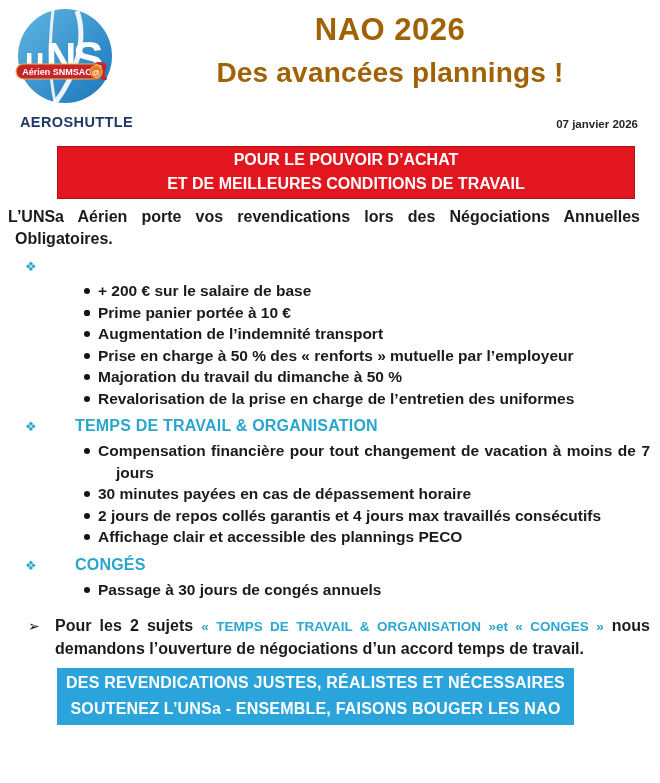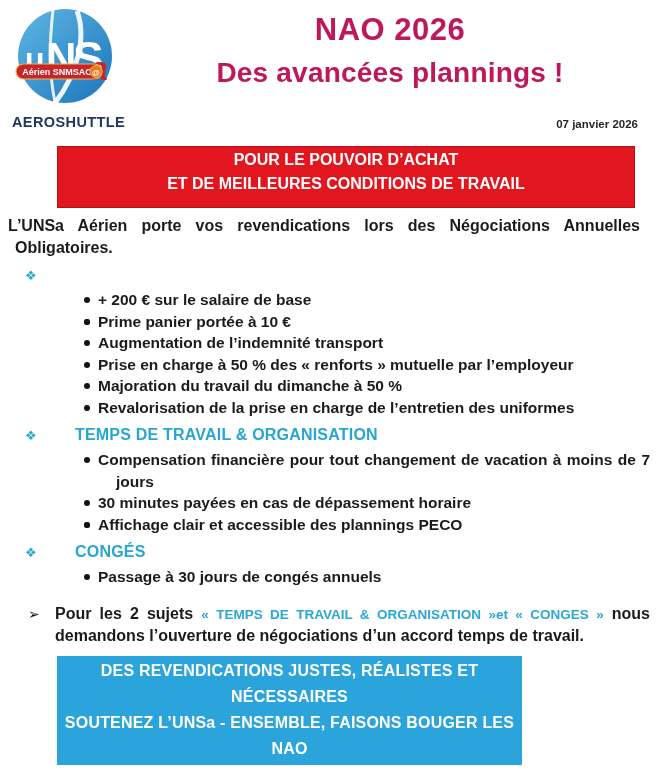--- a/index.html
+++ b/index.html
@@ -11,40 +11,40 @@
     font-weight: bold;
     color: #1b1b1b;
     overflow: hidden;
   }
   .page { width: 660px; height: 783px; position: relative; }
 
   
   .header { position: relative; height: 141px; }
   .logo { position: absolute; left: 13px; top: 6px; width: 104px; height: 104px; }
   .company {
-    position: absolute; left: 12px; top: 114px;
+    position: absolute; left: 20px; top: 114px;
     font-size: 14.5px; letter-spacing: 0.4px; color: #1F3864;
   }
   .titles {
     position: absolute; left: 150px; top: 12px; width: 480px;
-    text-align: center; color: #be185d;
+    text-align: center; color: #a16207;
   }
   .title { font-size: 31px; letter-spacing: 0.5px; }
   .subtitle { font-size: 28px; margin-top: 9px; letter-spacing: 0.2px; }
   .date { position: absolute; right: 22px; top: 118px; font-size: 11.5px; color: #26262b; }
 
   
   .red-banner {
     margin: 5px 0 0 57px; width: 578px;
     background: #E1161E; border: 1px solid #b50e14;
     color: #fff; text-align: center;
-    font-size: 16px; line-height: 24px; padding: 1px 0 11px;
+    font-size: 16px; line-height: 24px; padding: 1px 0 2px;
   }
   .blue-banner {
-    margin: 9px 0 0 57px; width: 465px;
+    margin: 9px 0 0 57px; width: 517px;
     background: #2BA4DB;
     color: #fff; text-align: center;
     font-size: 16px; line-height: 26px; padding: 2px 0 3px;
     letter-spacing: 0.2px;
   }
 
   
   .intro {
     margin: 7px 20px 0 8px; padding-left: 7px; text-indent: -7px;
     font-size: 16px; line-height: 21.5px; text-align: justify;
@@ -137,21 +137,21 @@
   </div>
 
   <div class="section">
     <div class="sec-head">
       <span class="diamond">❖</span>
       <span class="sec-title">TEMPS DE TRAVAIL &amp; ORGANISATION</span>
     </div>
     <ul class="items">
       <li><span class="dot"></span><span>Compensation financière pour tout changement de vacation à moins de 7 jours</span></li>
       <li><span class="dot"></span><span>30 minutes payées en cas de dépassement horaire</span></li>
-      <li><span class="dot"></span></li>
+      <li><span class="dot"></span><span>2 jours de repos collés garantis et 4 jours max travaillés consécutifs</span></li>
       <li><span class="dot"></span><span>Affichage clair et accessible des plannings PECO</span></li>
     </ul>
   </div>
 
   <div class="section">
     <div class="sec-head">
       <span class="diamond">❖</span>
       <span class="sec-title">CONGÉS</span>
     </div>
     <ul class="items">

